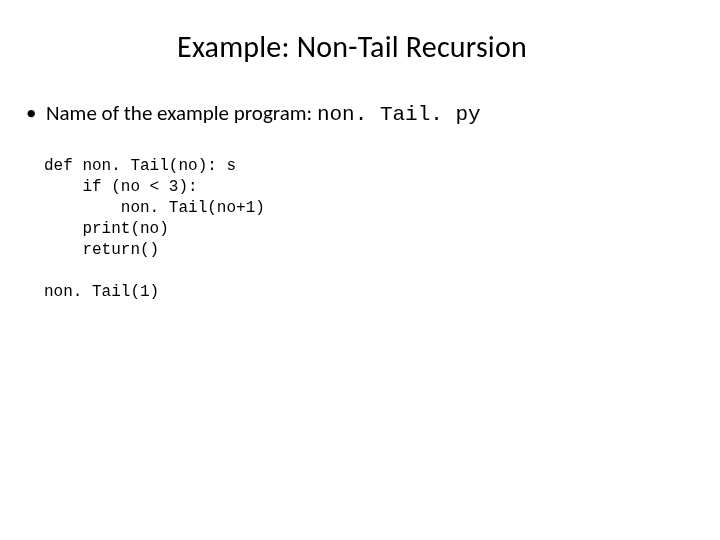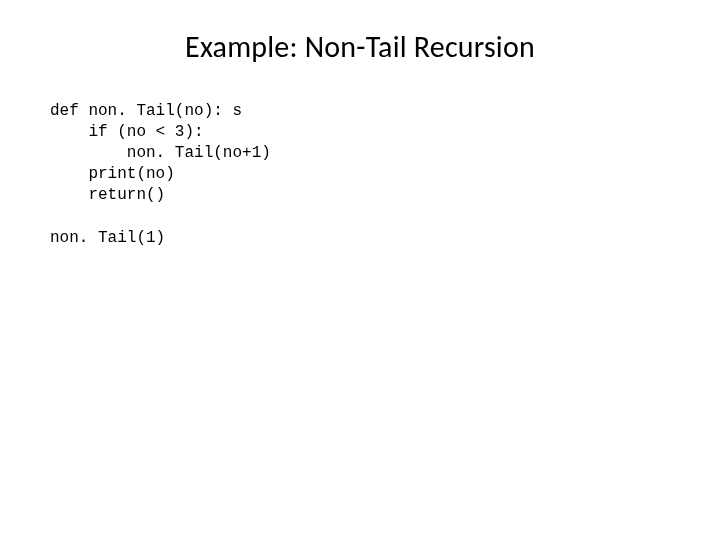--- a/index.html
+++ b/index.html
@@ -8,21 +8,21 @@
     width: 720px;
     height: 540px;
     background: #ffffff;
     font-family: Calibri, "Segoe UI", Arial, sans-serif;
     color: #000000;
   }
   .slide {
     box-sizing: border-box;
     width: 720px;
     height: 540px;
-    padding: 20px 40px 20px 40px;
+    padding: 20px 40px 20px 24px;
     position: relative;
   }
   .title {
     text-align: center;
     font-size: 30px;
     font-weight: 400;
     margin-top: 8px;
     margin-bottom: 36px;
     letter-spacing: 0.2px;
   }
@@ -49,31 +49,34 @@
   }
   .mono-inline {
     font-family: Consolas, "Courier New", monospace;
     font-size: 21px;
   }
   .code-block {
     font-family: Consolas, "Courier New", monospace;
     font-size: 16px;
     line-height: 1.32;
     white-space: pre;
-    margin-left: 10px;
+    margin-left: 20px;
   }
 </style>
 </head>
 <body>
 
 <div class="slide">
 
   <div class="title">Example: Non-Tail Recursion</div>
 
   <ul class="bullets">
+    <li>
+      <span>Name of the example program: </span><span class="mono-inline">non. Tail. py</span><span></span>
+    </li>
   </ul>
 
   <div class="code-block">def non. Tail(no): s
     if (no &lt; 3):
         non. Tail(no+1)
     print(no)
     return()
 
 non. Tail(1)</div>
 

